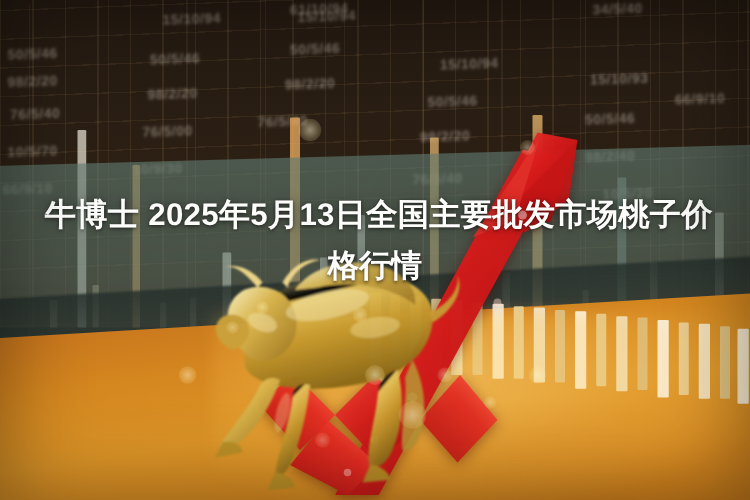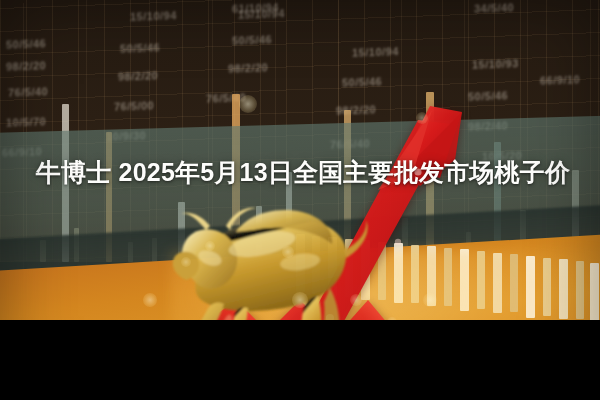--- a/index.html
+++ b/index.html
@@ -3,21 +3,21 @@
 <meta charset="utf-8">
 <style>
   html, body {
     margin: 0;
     padding: 0;
     background: #000;
   }
   #stage {
     position: relative;
     width: 600px;
-    height: 320px;
+    height: 400px;
     overflow: hidden;
     font-family: "Liberation Sans", "DejaVu Sans", sans-serif;
     background: #120d08;
   }
 
   
   .bg-dark {
     position: absolute;
     left: 0; top: 0; width: 600px; height: 262px;
     background:
@@ -368,16 +368,17 @@
       <div class="bokeh" style="left: 350px; top: 294px; width: 12px; height: 12px; background: radial-gradient(circle, rgba(255, 248, 214, 0.4) 0%, rgba(255, 235, 170, 0.18) 55%, rgba(255, 230, 160, 0) 100%);"></div>
       <div class="bokeh" style="left: 387px; top: 317px; width: 10px; height: 10px; background: radial-gradient(circle, rgba(255, 248, 214, 0.35) 0%, rgba(255, 235, 170, 0.157) 55%, rgba(255, 230, 160, 0) 100%);"></div>
       <div class="bokeh" style="left: 423px; top: 293px; width: 14px; height: 14px; background: radial-gradient(circle, rgba(255, 248, 214, 0.38) 0%, rgba(255, 235, 170, 0.173) 55%, rgba(255, 230, 160, 0) 100%);"></div>
       <div class="bokeh" style="left: 252px; top: 346px; width: 12px; height: 12px; background: radial-gradient(circle, rgba(255, 248, 214, 0.3) 0%, rgba(255, 235, 170, 0.133) 55%, rgba(255, 230, 160, 0) 100%);"></div>
       <div class="bokeh" style="left: 205px; top: 241px; width: 10px; height: 10px; background: radial-gradient(circle, rgba(255, 248, 214, 0.4) 0%, rgba(255, 235, 170, 0.18) 55%, rgba(255, 230, 160, 0) 100%);"></div>
       <div class="bokeh" style="left: 282px; top: 246px; width: 12px; height: 12px; background: radial-gradient(circle, rgba(255, 248, 214, 0.4) 0%, rgba(255, 235, 170, 0.18) 55%, rgba(255, 230, 160, 0) 100%);"></div>
     </div>
 
   <div class="title-block">
     <span class="title-line line1">牛博士 2025年5月13日全国主要批发市场桃子价</span>
+    <span class="title-line line2">格行情</span>
   </div>
 
   <div class="vignette"></div>
 </div>
 
 </body></html>

